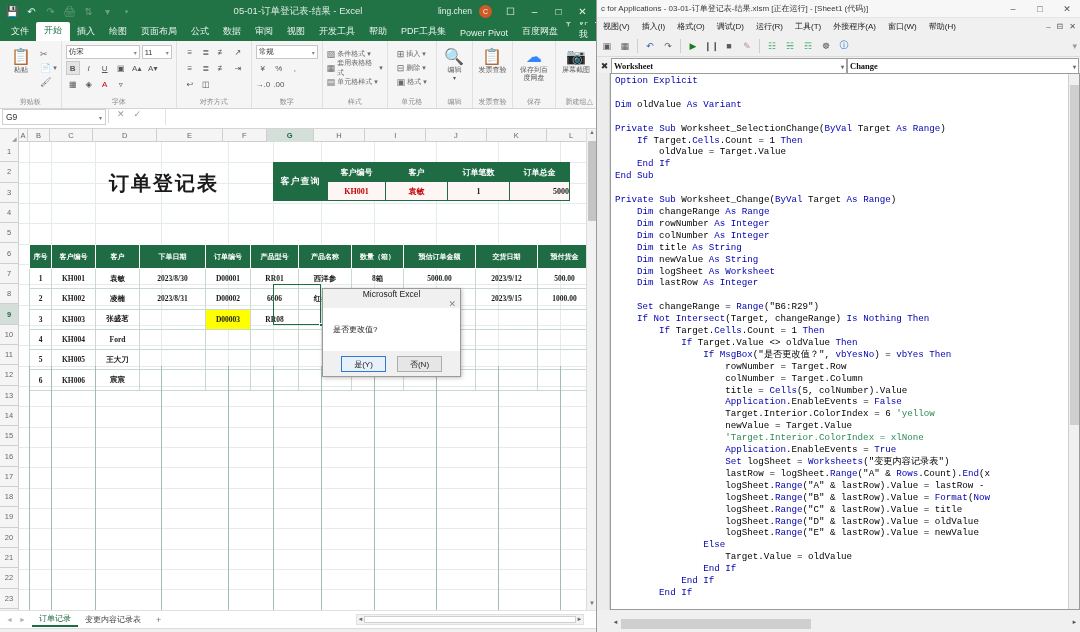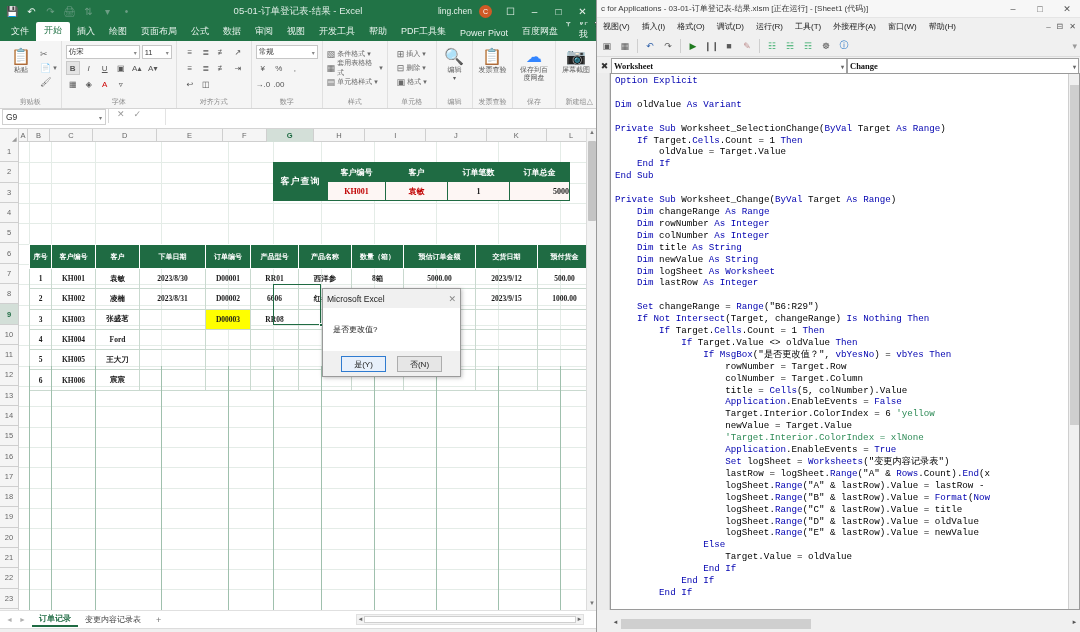--- a/index.html
+++ b/index.html
@@ -170,40 +170,40 @@
   }
   .vsb-thumb { position: absolute; left: 1px; width: 8px; background: #c4c4c4; border-radius: 1px; }
   .sb-arrow { position: absolute; left: 0; width: 10px; height: 10px; font-size: 6px; color: #777; text-align: center; background: #f2f2f2; }
 
   .sheetbar {
     height: 18px; display: flex; align-items: center; background: #fff;
     border-top: 1px solid #e0e0e0; font-size: 8px; position: relative;
   }
   .tabnav { display: flex; gap: 6px; padding: 0 6px; color: #b0b0b0; font-size: 7px; }
   .stab { padding: 1px 7px; color: #444; font-size: 8px; }
-  .stab.active { color: #1f6b43; font-weight: bold; border-bottom: 2px solid #1f6b43; }
+  .stab.active { color: #1f6b43; font-weight: normal; border-bottom: 2px solid #1f6b43; }
   .newsheet { margin-left: 8px; color: #777; font-size: 9px; }
   .hsb { position: absolute; right: 12px; width: 228px; height: 11px; background: #f2f2f2; border: 1px solid #e0e0e0; }
   .hsb-thumb { position: absolute; left: 7px; right: 7px; top: 1px; bottom: 1px; background: #fff; border: 1px solid #cfcfcf; }
   .hsb-a { position: absolute; top: 1px; width: 7px; height: 9px; font-size: 6px; color: #666; text-align: center; }
 
   .statusbar {
     height: 20px; display: flex; align-items: center; background: #f0f0f0;
     border-top: 1px solid #dcdcdc; font-size: 8px; color: #444; padding: 0 6px;
   }
 
   
   .dialog {
     position: absolute; left: 322px; top: 288px; width: 139px; height: 89px;
     background: #f0f0f0; border: 1px solid #9a9a9a;
     box-shadow: 1px 1px 4px rgba(0,0,0,.25); z-index: 40;
   }
   .dlg-title {
     height: 19px; display: flex; align-items: center; background: #f0f0f0;
-    padding: 0 4px; font-size: 8.5px; color: #222;
+    padding: 0 4px; font-size: 8.5px; color: #222; flex-direction: column;
   }
   .dlg-x { margin-left: auto; font-size: 9px; color: #888; }
   .dlg-body { height: 43px; background: #fff; display: flex; align-items: center; padding-left: 10px; font-size: 8px; color: #222; }
   .dlg-foot { height: 26px; display: flex; align-items: center; justify-content: center; gap: 11px; }
   .dlg-btn {
     width: 45px; height: 16px; font-size: 8px; background: #e6e6e6;
     border: 1px solid #adadad; display: flex; align-items: center; justify-content: center; color: #222;
   }
   .dlg-btn.default { border: 1.5px solid #2f7bd0; background: #e8f0fb; }
 
@@ -636,20 +636,21 @@
           <div class="gline-h" style="top:285px;"></div>
           <div class="gline-h" style="top:305px;"></div>
           <div class="gline-h" style="top:325px;"></div>
           <div class="gline-h" style="top:346px;"></div>
           <div class="gline-h" style="top:366px;"></div>
           <div class="gline-h" style="top:386px;"></div>
           <div class="gline-h" style="top:407px;"></div>
           <div class="gline-h" style="top:427px;"></div>
           <div class="gline-h" style="top:447px;"></div>
 
+          <div class="sheet-title" style="left:90px;top:28px;">订单登记表</div>
 
           <table class="qtbl" style="left:254px;top:20px;">
             <tbody>
                 <tr>
               <td class="qlabel" rowspan="2">客户查询</td>
               <td class="qhead" style="width:58px;">客户编号</td>
               <td class="qhead" style="width:62px;">客户</td>
               <td class="qhead" style="width:62px;">订单笔数</td>
               <td class="qhead" style="width:60px;">订单总金</td>
             </tr>

